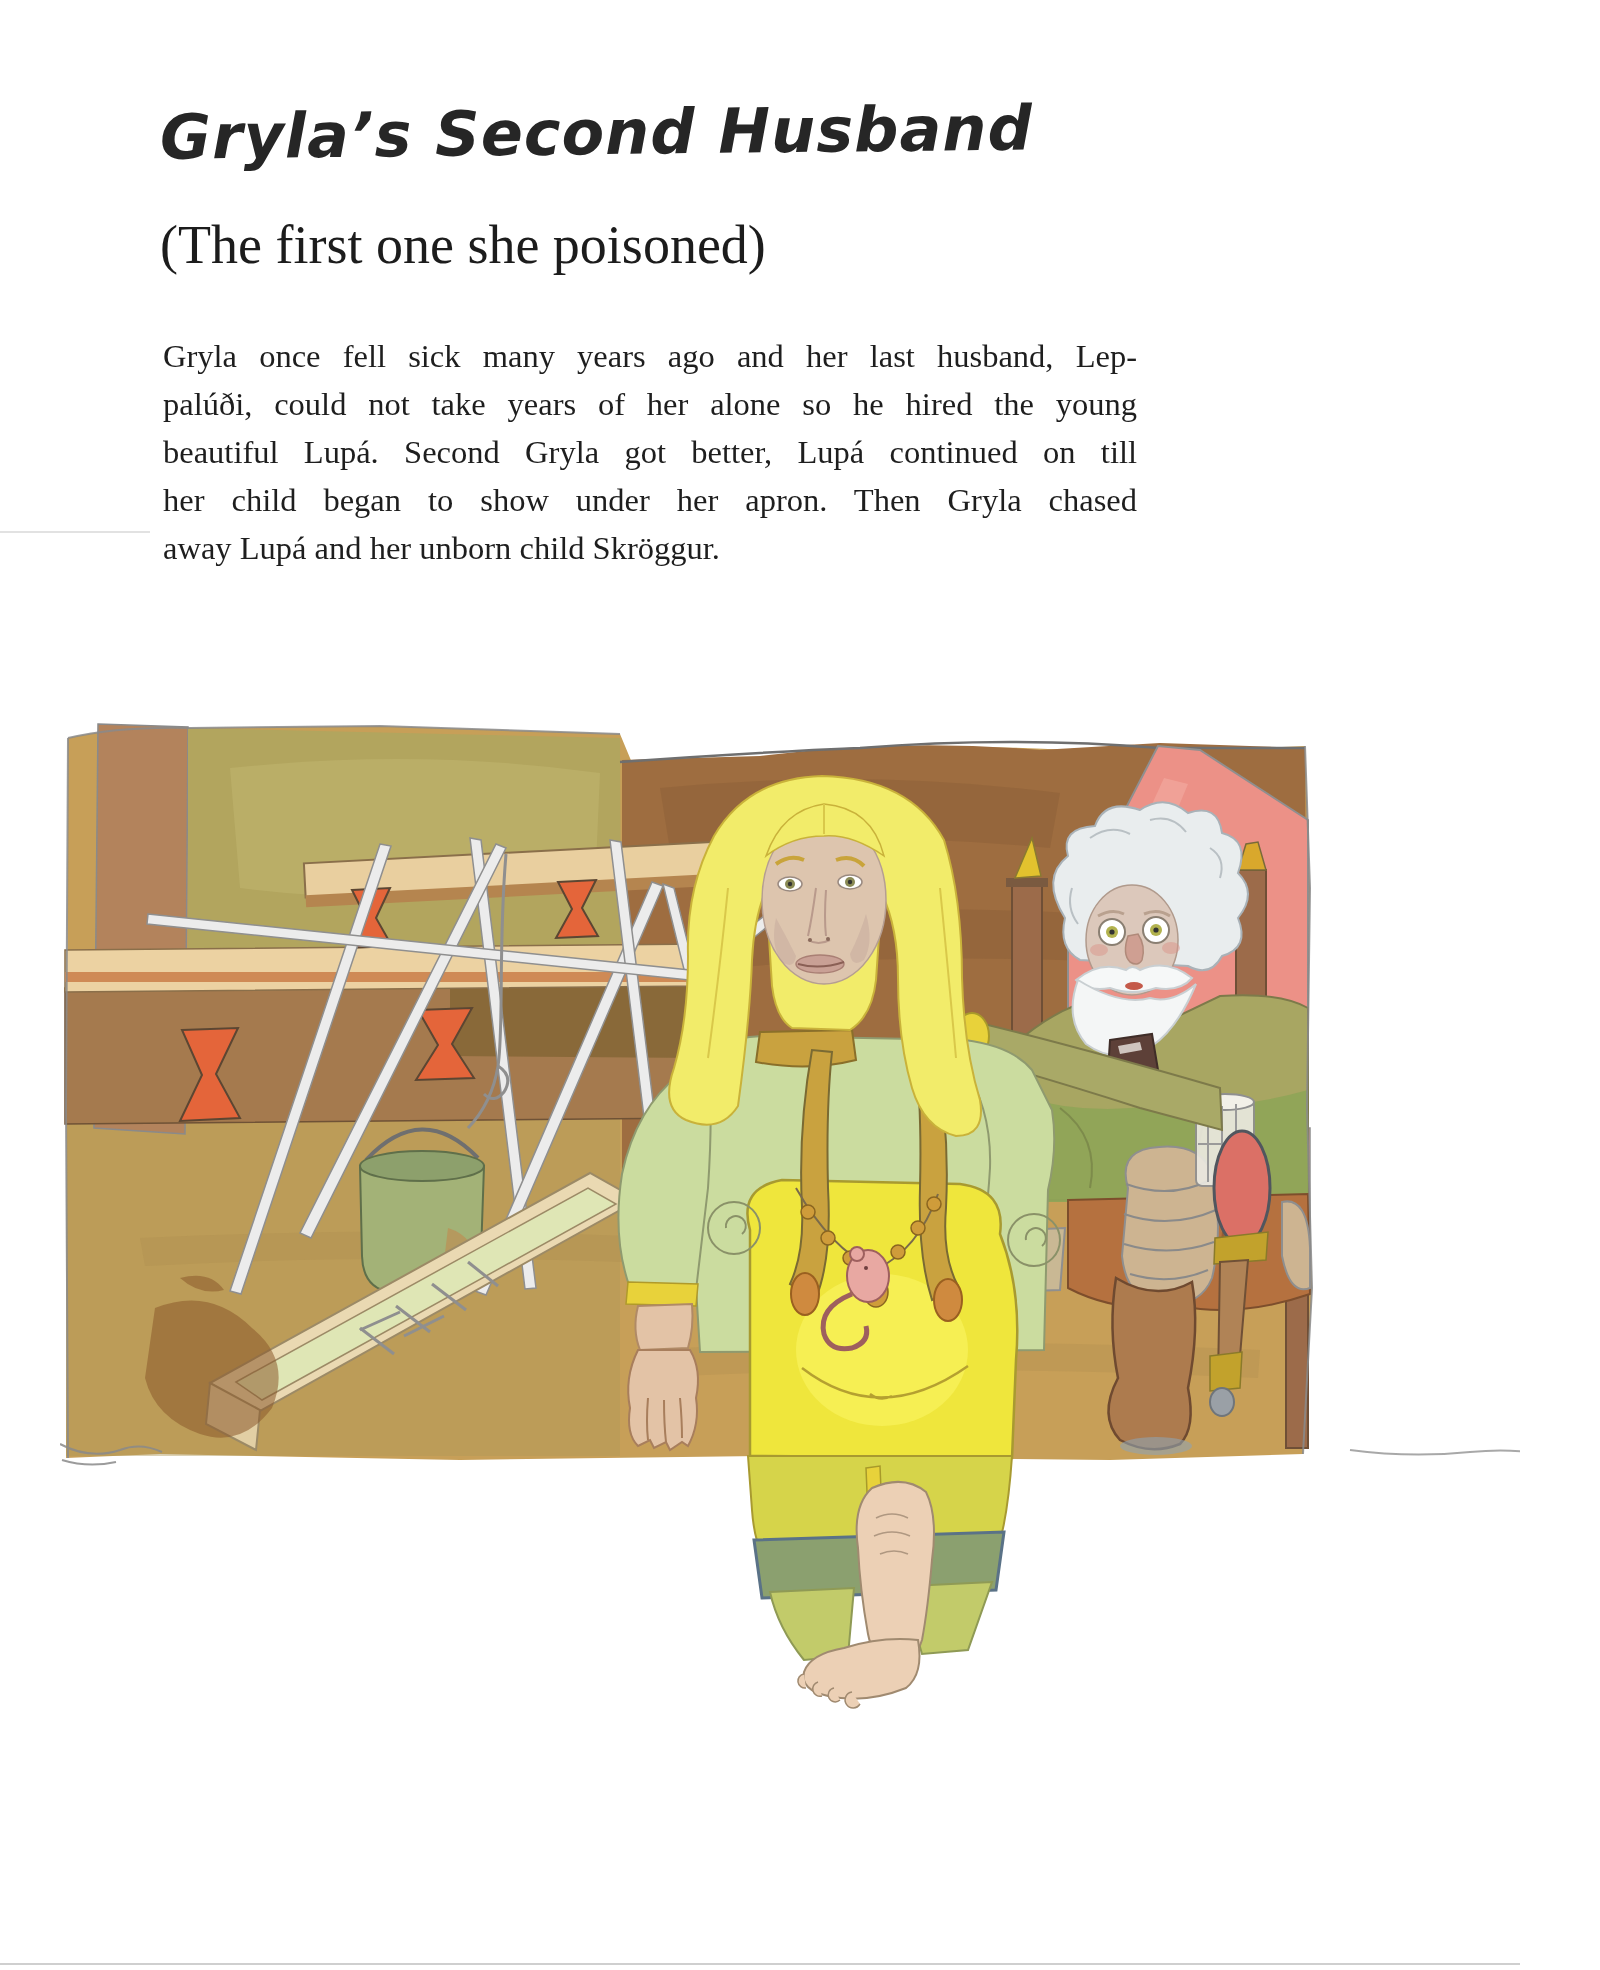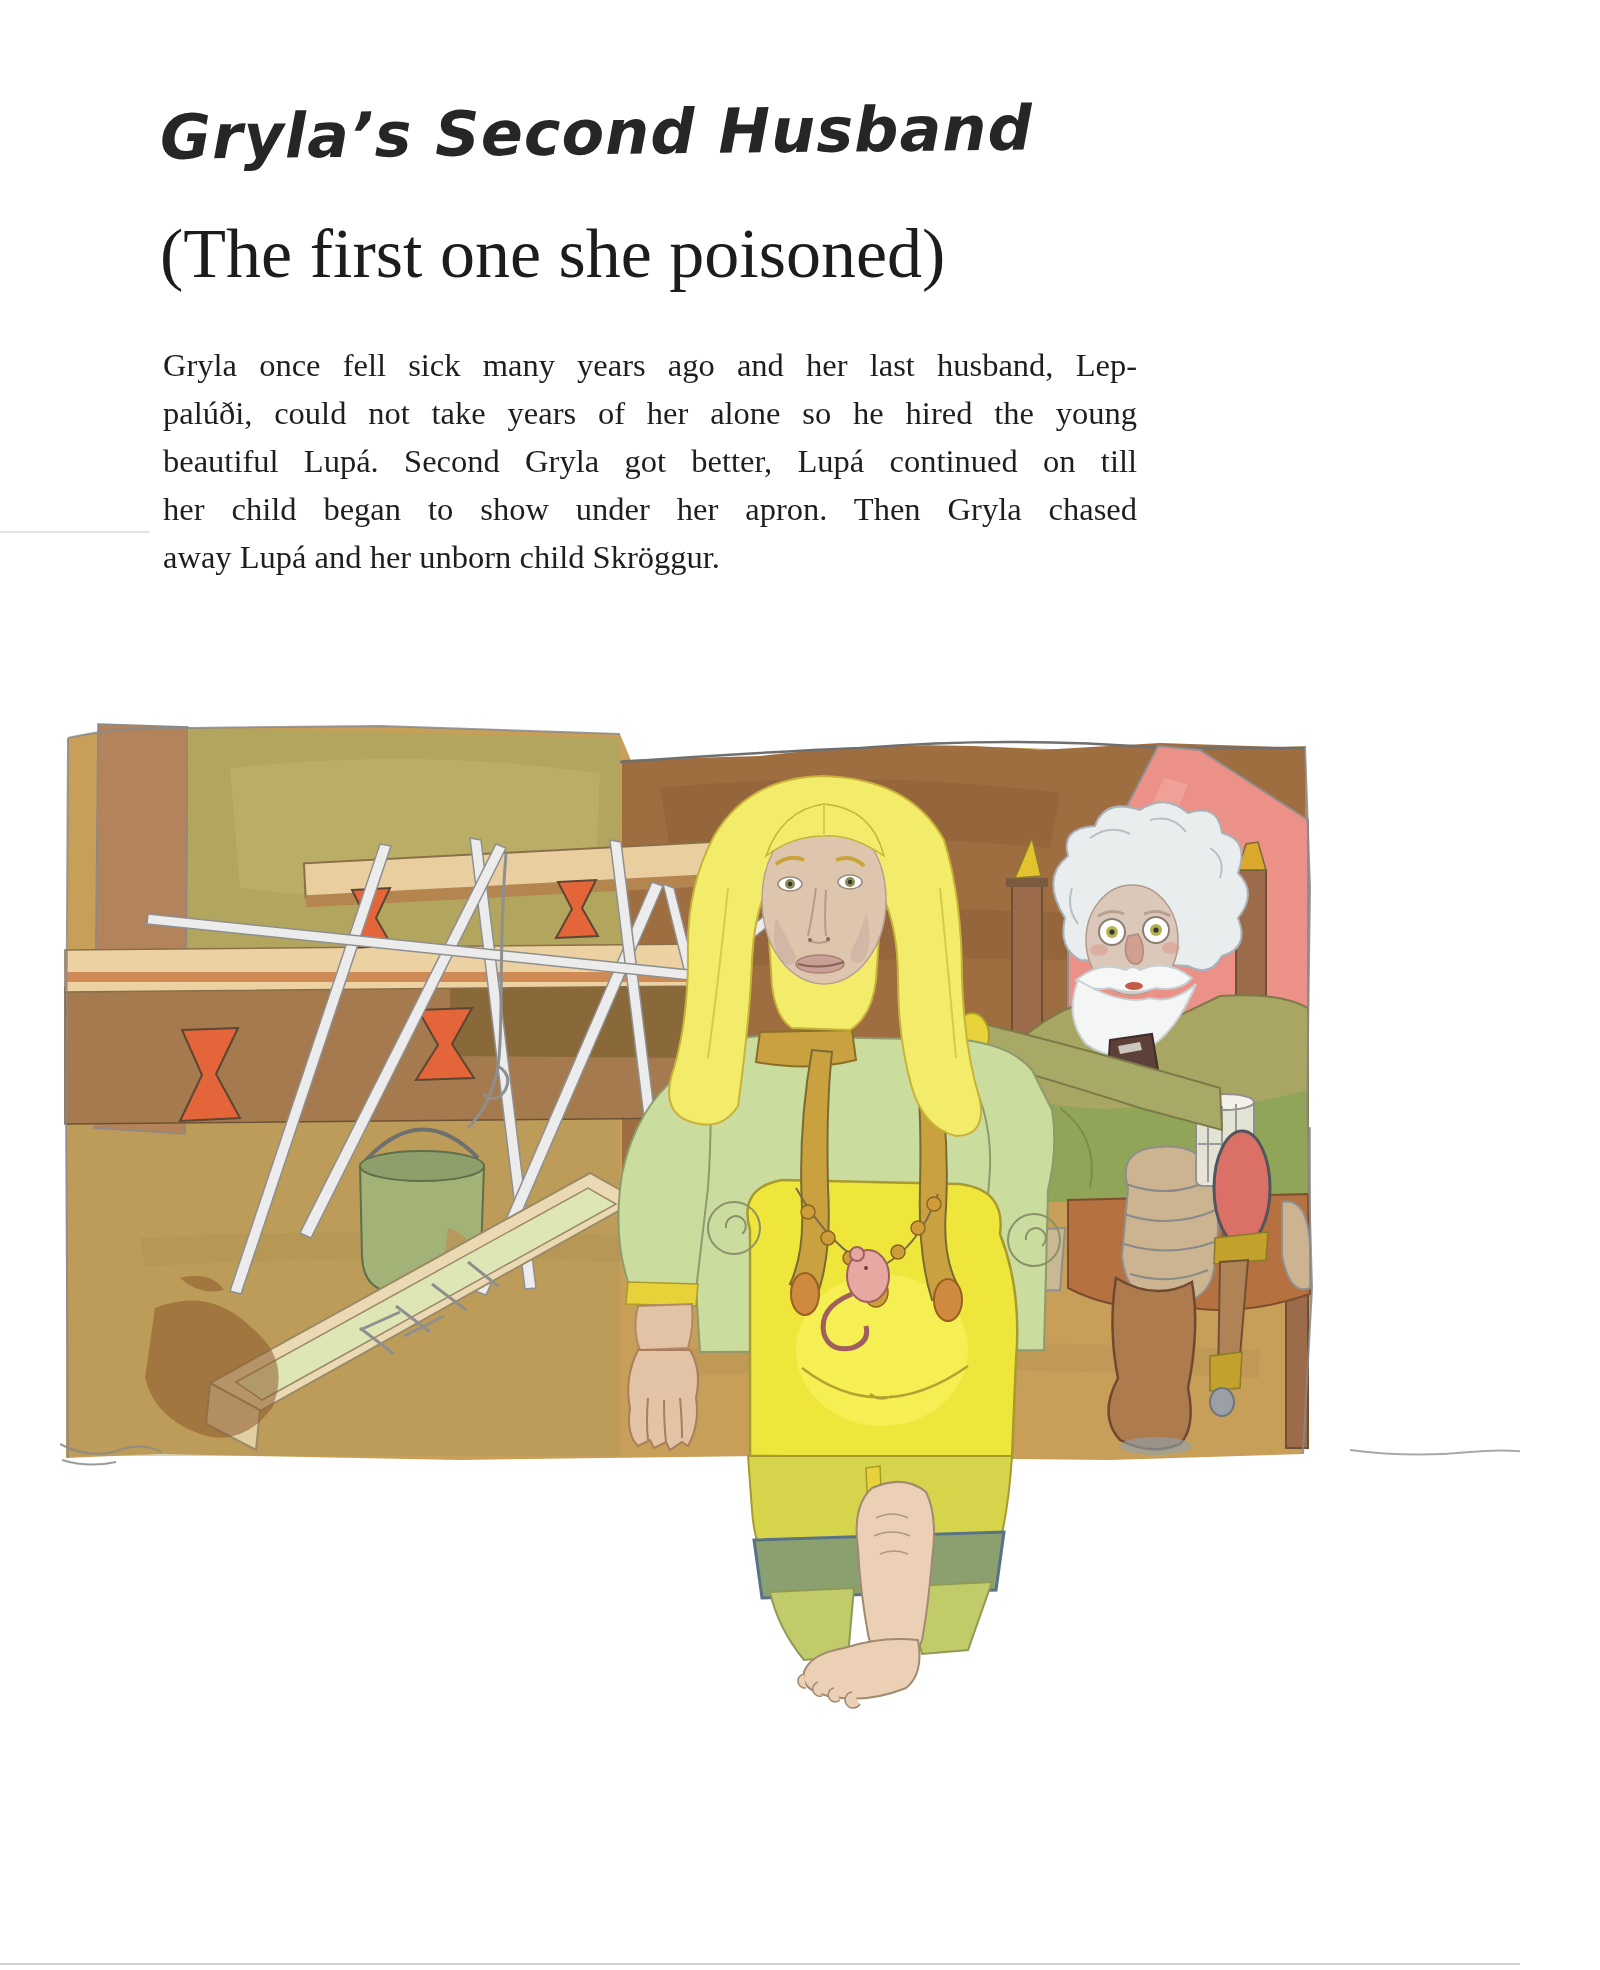--- a/index.html
+++ b/index.html
@@ -9,24 +9,24 @@
   }
   .title {
     position:absolute; left:160px; top:96px; width:900px;
     font-family:"DejaVu Sans", sans-serif;
     font-size:62px; font-weight:700; font-style:italic;
     letter-spacing:1px; color:#262626; transform:rotate(-0.6deg);
   }
   .subtitle {
     position:absolute; left:160px; top:214px; width:1000px;
     font-family:"Liberation Serif", serif;
-    font-size:70px; font-weight:400; color:#1c1c1c; letter-spacing:0px;
+    font-size:54px; font-weight:400; color:#1c1c1c; letter-spacing:0px;
   }
   .bodytext {
-    position:absolute; left:163px; top:341px; width:974px;
+    position:absolute; left:163px; top:332px; width:974px;
     font-size:32.5px; line-height:48px; color:#1e1e1e;
   }
   .jline { text-align:justify; text-align-last:justify; white-space:normal; }
   .jline.last { text-align-last:left; }
   .illustration { position:absolute; left:60px; top:588px; }
   .artifact-line-left {
     position:absolute; left:0; top:531px; width:150px; height:2px;
     background:#e2e2e2;
   }
   .artifact-line-bottom {

